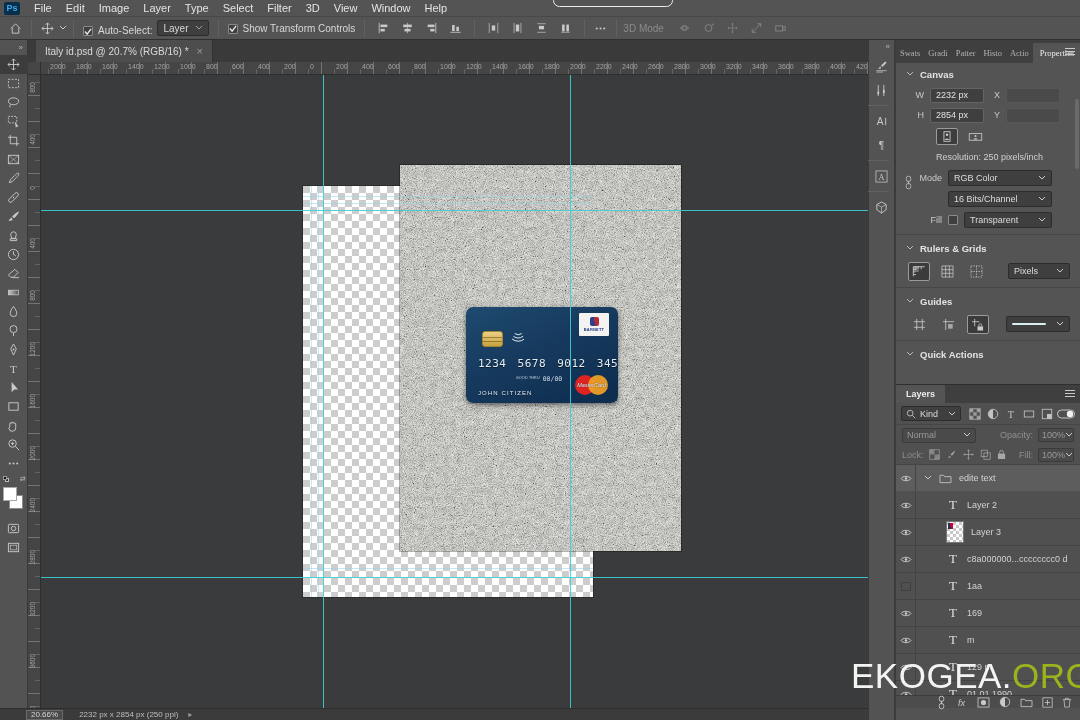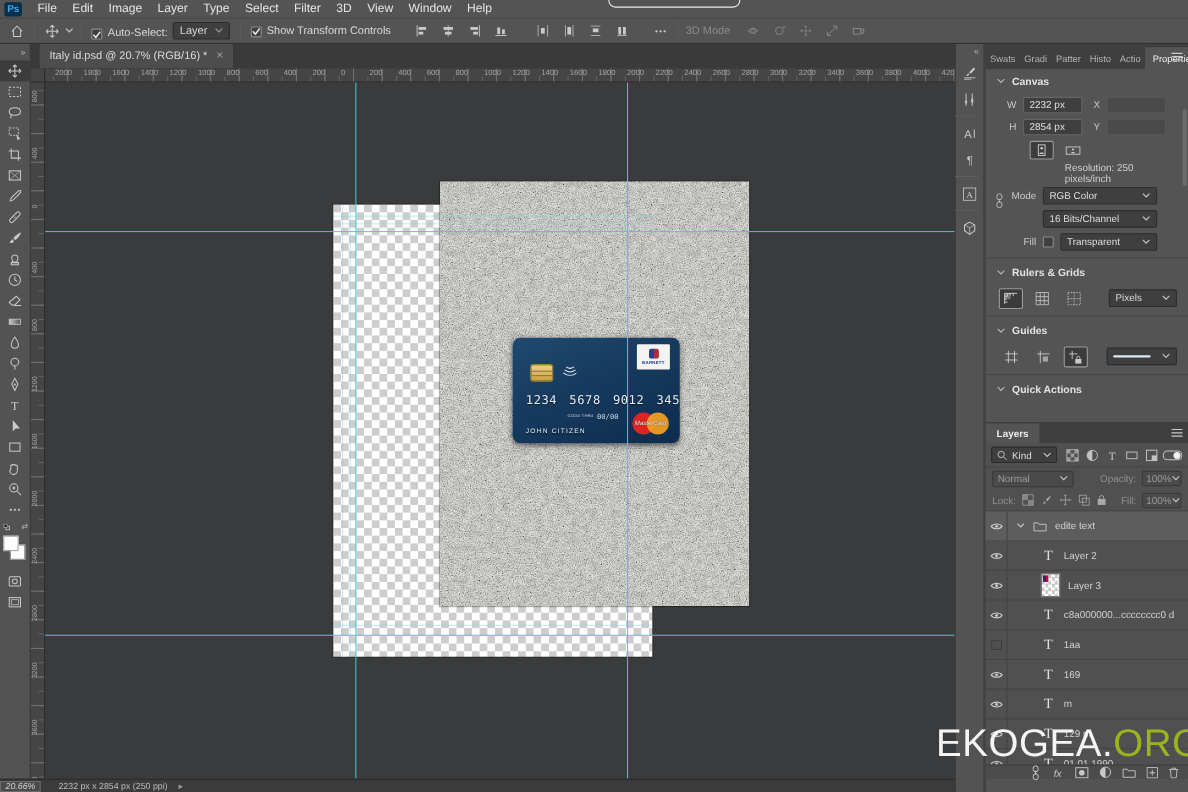--- a/index.html
+++ b/index.html
@@ -104,40 +104,40 @@
     border-left:1px solid #3a3a3a;border-right:1px solid #3a3a3a;z-index:20;
     display:flex;flex-direction:column;align-items:center;}
   .rs-collapse{width:100%;height:14px;font-size:8px;color:#b5b5b5;text-align:right;padding-right:4px;line-height:14px;}
   .strip-btn{width:27px;height:24px;display:flex;align-items:center;justify-content:center;color:#cccccc;}
   .strip-div{width:21px;height:1px;background:#434343;border-bottom:1px solid #616161;margin:3px 0;}
 
   
   .right-panels{position:absolute;left:896px;top:40px;width:184px;height:680px;background:#535353;z-index:19;}
   .panel-tabs{position:relative;height:23px;background:#3f3f3f;display:flex;align-items:flex-end;
     font-size:8.5px;color:#b3b3b3;}
-  .panel-tab{padding:5px 4px 5px;white-space:nowrap;overflow:hidden;}
+  .panel-tab{padding:5px 4px 5px;white-space:nowrap;overflow:hidden;font-family:Liberation Serif, serif;}
   .panel-tab.active{background:#545454;color:#ececec;padding:5px 7px;}
   .panel-menu{position:absolute;right:4px;top:7px;color:#c9c9c9;}
   .props{position:relative;height:322px;background:#545454;border-bottom:1px solid #2f2f2f;font-size:9px;overflow:hidden;}
   .props-scroll{position:absolute;right:1px;top:36px;width:4px;height:70px;background:#6a6a6a;border-radius:2px;}
   .prow{display:flex;align-items:center;gap:6px;padding:0 10px;}
   .doc-row{height:26px;border-bottom:1px solid #474747;color:#dedede;font-size:10px;gap:8px;}
   .sec-h{height:22px;color:#e3e3e3;font-weight:bold;font-size:9.5px;gap:6px;}
   .sec-h .ico{color:#b9b9b9}
   .fieldrow{height:20px;padding-left:18px;}
   .flabel{width:10px;color:#c9c9c9;text-align:right;}
   .fbox{width:54px;height:15px;background:#3f3f3f;border:1px solid #646464;border-radius:2px;
     display:flex;align-items:center;padding:0 5px;color:#e0e0e0;}
   .fbox.disabled{background:#4a4a4a;border-color:#575757;color:#7e7e7e;}
   .linkcol{position:absolute;left:8px;top:112px;color:#b9b9b9;}
   .orient-row{padding-left:40px;gap:6px;height:22px;}
   .orient-btn{width:22px;height:17px;display:flex;align-items:center;justify-content:center;
     border:1px solid transparent;border-radius:2px;color:#c9c9c9;}
   .orient-btn.active{border-color:#9b9b9b;background:#3d3d3d;color:#fff;}
-  .res-row{height:20px;padding-left:40px;color:#cfcfcf;margin-left:32px;}
+  .res-row{height:20px;padding-left:40px;color:#cfcfcf;}
   .mode-row{height:21px;padding-left:20px;}
   .mode-label{width:26px;text-align:right;color:#c9c9c9;}
   .ddp{height:16px;background:#3f3f3f;border:1px solid #2c2c2c;border-radius:2px;display:flex;flex:0 0 auto;
     align-items:center;justify-content:space-between;padding:0 5px;color:#dcdcdc;}
   .sect-div{height:1px;background:#474747;margin:4px 0 2px;}
   .btn3{width:25px;height:19px;display:flex;align-items:center;justify-content:center;border-radius:2px;
     border:1px solid transparent;color:#c9c9c9;}
   .btn3.active{border-color:#9b9b9b;background:#3b3b3b;color:#fff;}
   .line-swatch{width:34px;height:2px;background:#d8eef2;border-radius:1px;}
 
@@ -167,22 +167,22 @@
   .thumb{width:18px;height:22px;border:1px solid #777;
     background-image:repeating-conic-gradient(#fff 0% 25%,#c9c9c9 25% 50%);background-size:6px 6px;position:relative;}
   .thumb .mark{position:absolute;left:1px;top:1px;width:5px;height:6px;background:conic-gradient(#c03 0 50%,#235 50% 100%);}
   .lname{white-space:nowrap;overflow:hidden;text-overflow:ellipsis;font-size:9px;}
   .layers-bottom{position:absolute;left:0;right:0;bottom:0;height:13px;background:#4c4c4c;border-top:1px solid #3c3c3c;
     display:flex;align-items:center;justify-content:flex-end;gap:9px;padding:0 8px;color:#b9b9b9;}
 
   
   .status-bar{position:absolute;left:0;top:708px;width:868px;height:12px;background:#3b3b3b;border-top:1px solid #2d2d2d;
     display:flex;align-items:center;font-size:8px;color:#bdbdbd;z-index:25;}
-  .zoom-box{height:10px;background:#4a4a4a;border:1px solid #6a6a6a;padding:0 4px;
-    display:flex;align-items:center;color:#d5d5d5;font-style:italic;}
+  .zoom-box{margin-left:26px;height:10px;background:#4a4a4a;border:1px solid #6a6a6a;padding:0 4px;
+    display:flex;align-items:center;color:#d5d5d5;}
   .status-info{margin-left:16px;}
   .status-chev{margin-left:10px;color:#9a9a9a;}
 
   
   .watermark{position:absolute;left:851px;top:656px;z-index:60;font-size:35px;font-weight:400;
     letter-spacing:.5px;white-space:nowrap;}
   .wm-white{color:#f4f4f4;}
   .wm-green{color:#9ab41e;}
 </style>
 </head>

